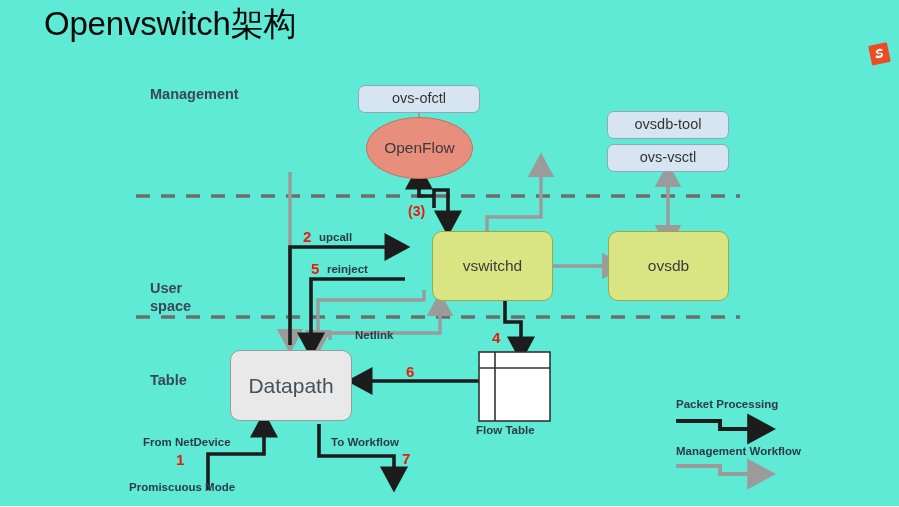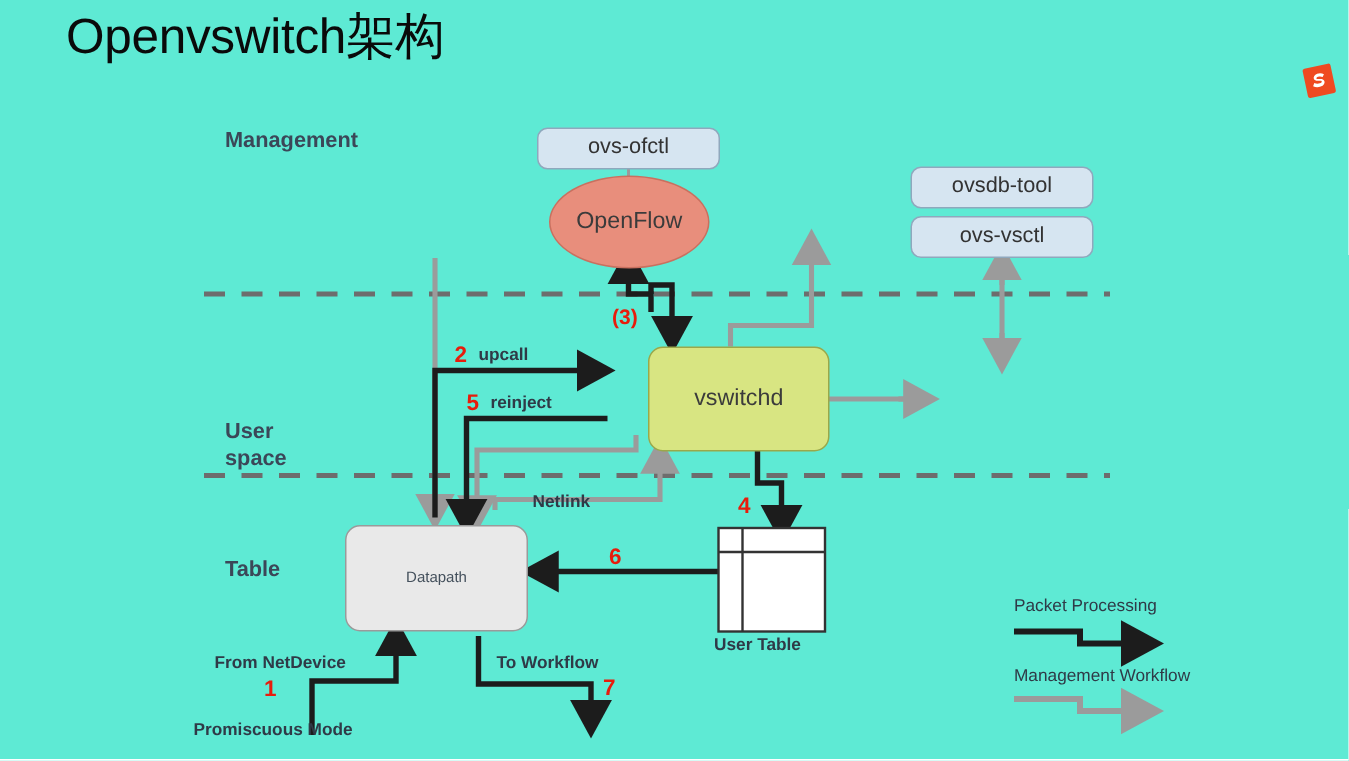--- a/index.html
+++ b/index.html
@@ -54,21 +54,21 @@
     border-radius: 10px;
     background: #d8e582;
     color: #3b3b3b;
     font-size: 15.5px;
   }
   .graybox {
     border: 1px solid #9a9a9a;
     border-radius: 10px;
     background: #e9e9e9;
     color: #44505c;
-    font-size: 10px;
+    font-size: 21px;
   }
   .ellipse {
     border: 1px solid #c9705f;
     border-radius: 50%;
     background: #e88e7c;
     color: #3b3b3b;
     font-size: 15.5px;
   }
 
   
@@ -93,21 +93,21 @@
     font-size: 15px;
     font-weight: bold;
     color: #e81c0c;
     white-space: nowrap;
   }
   .stepnum.paren { font-size: 14px; }
 
   .legendlabel {
     position: absolute;
     font-size: 11.5px;
-    font-weight: normal;
+    font-weight: bold;
     color: #2f3a47;
     white-space: nowrap;
   }
   .caption {
     position: absolute;
     font-size: 11.5px;
     font-weight: bold;
     color: #2f3a47;
     white-space: nowrap;
   }
@@ -235,24 +235,25 @@
 
   <div class="node cmdbox" style="left:607px; top:111px; width:122px; height:28px;">ovsdb-tool</div>
 
   <div class="node ellipse" style="left:366px; top:117px; width:107px; height:62px;">OpenFlow</div>
 
   <div class="node cmdbox" style="left:607px; top:144px; width:122px; height:28px;">ovs-vsctl</div>
 
 
   <div class="node greenbox" style="left:402px; top:231px; width:121px; height:70px;margin-left:30px;">vswitchd</div>
 
+  <div class="node greenbox" style="left:608px; top:231px; width:121px; height:70px;">ovsdb</div>
 
   <div class="node graybox" style="left:230px; top:350px; width:122px; height:71px;">Datapath</div>
 
-  <div class="caption" style="left:476px; top:424px;">User Table</div>
+  <div class="caption" style="left:476px; top:424px;">Flow Table</div>
 
   <div class="anno" style="left:319px; top:231px;">upcall</div>
 
   <div class="anno" style="left:327px; top:263px;">reinject</div>
 
   <div class="anno" style="left:355px; top:329px;text-align:right;">Netlink</div>
 
   <div class="anno" style="left:143px; top:436px;text-align:right;">From NetDevice</div>
 
   <div class="anno" style="left:331px; top:436px;">To Workflow</div>

